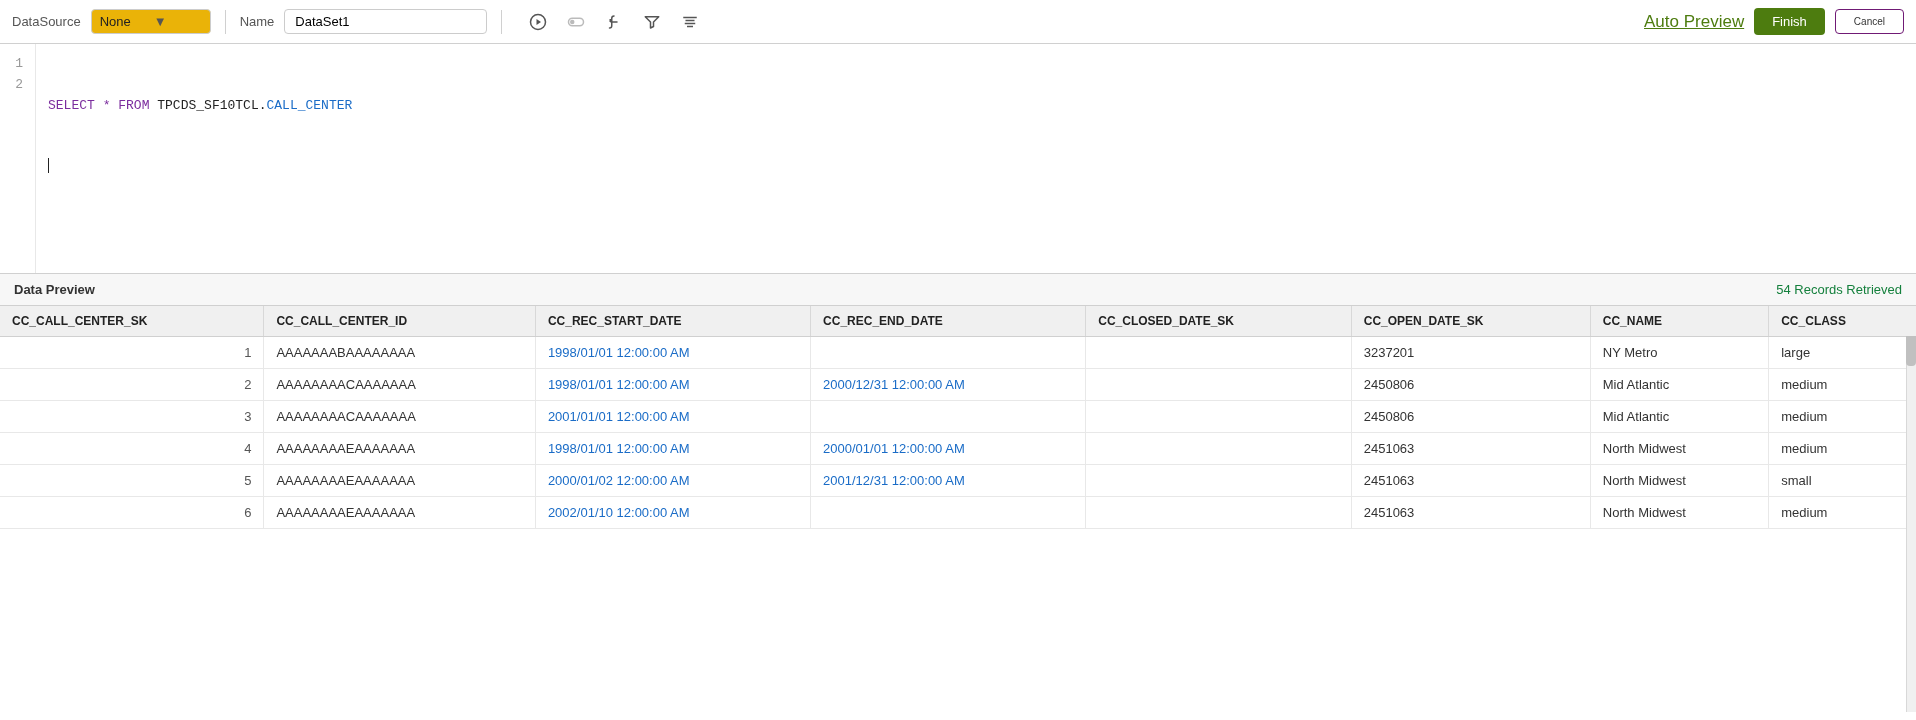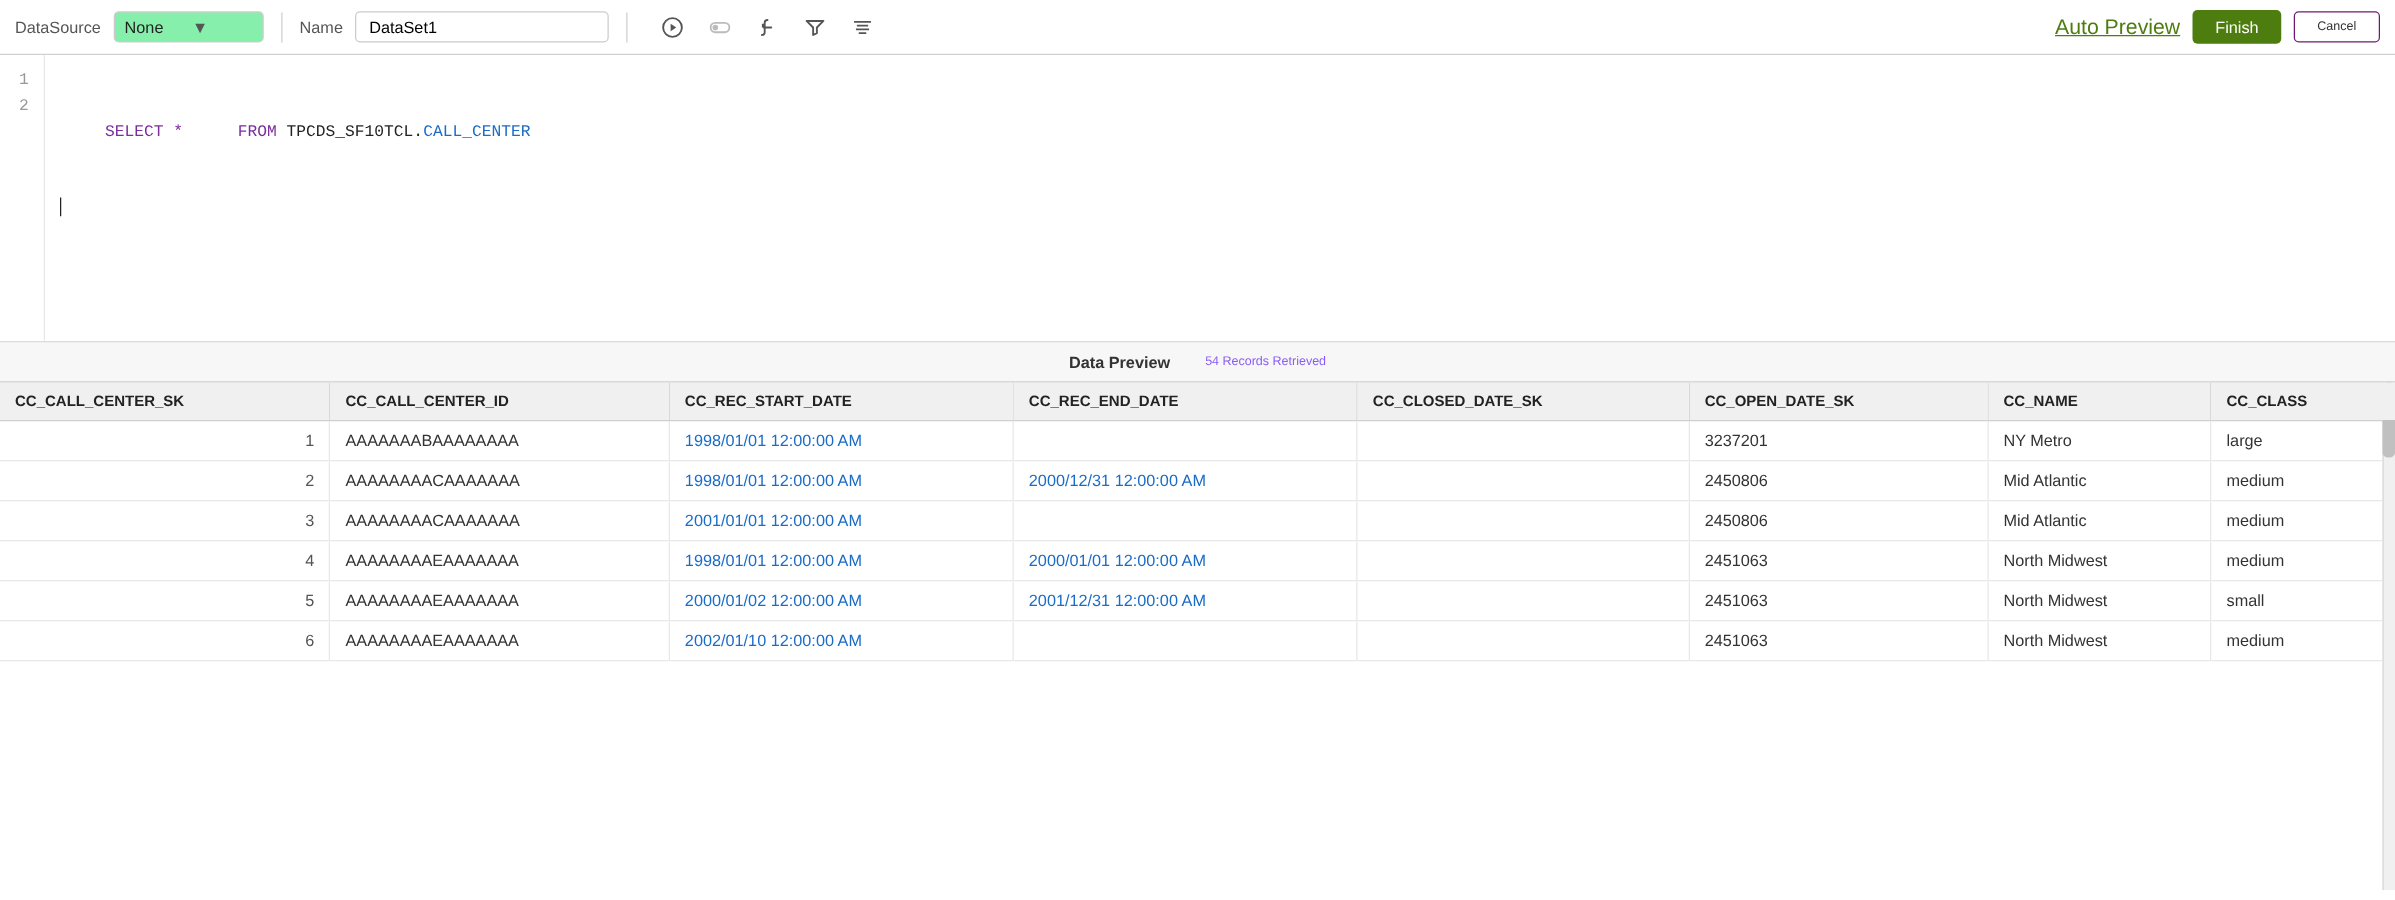--- a/index.html
+++ b/index.html
@@ -22,21 +22,21 @@
     }
     .datasource-select {
       display: flex;
       align-items: center;
       border: 1px solid #ccc;
       border-radius: 4px;
       padding: 4px 8px;
       gap: 6px;
       min-width: 120px;
       cursor: pointer;
-      background: #86efac;
+      background: #eab308;
     }
     .datasource-select span { flex: 1; font-size: 13px; }
     .datasource-arrow { font-size: 10px; color: #555; }
     .toolbar-sep { width: 1px; height: 24px; background: #d0d0d0; margin: 0 4px; }
     .name-label { font-size: 13px; color: #555; }
     .name-input {
       border: 1px solid #ccc;
       border-radius: 4px;
       padding: 4px 10px;
       font-size: 13px;
@@ -109,46 +109,46 @@
     .line-numbers div { height: 21px; }
     .sql-content {
       flex: 1;
       padding: 10px 12px;
       font-family: 'Courier New', monospace;
       font-size: 13px;
       line-height: 1.6;
       white-space: pre;
       outline: none;
     }
-    .sql-keyword { color: #7b2d9e; font-weight: normal; margin-left: 36px; }
+    .sql-keyword { color: #7b2d9e; font-weight: normal; }
     .sql-asterisk { color: #7b2d9e; }
     .sql-plain { color: #222; }
     .sql-table-name { color: #1a6cc7; text-align: center; }
     .cursor-line { display: flex; align-items: center; }
     .cursor { display: inline-block; width: 1px; height: 15px; background: #222; vertical-align: middle; animation: blink 1s step-end infinite; }
     @keyframes blink { 0%,100%{opacity:1} 50%{opacity:0} }
 
     
     .data-preview-header {
       display: flex;
       align-items: center;
-      justify-content: center;
+      justify-content: space-between;
       padding: 8px 14px;
       border-bottom: 1px solid #d0d0d0;
       background: #f7f7f7;
       gap: 28px;
     }
     .data-preview-title {
       font-size: 13px;
       font-weight: 600;
       color: #333;
     }
     .records-count {
-      font-size: 10px;
-      color: #8b5cf6;
+      font-size: 13px;
+      color: #15803d;
     }
 
     
     .table-container {
       overflow-x: auto;
       overflow-y: auto;
       height: calc(720px - 44px - 230px - 40px);
       position: relative;
     }
     table {

